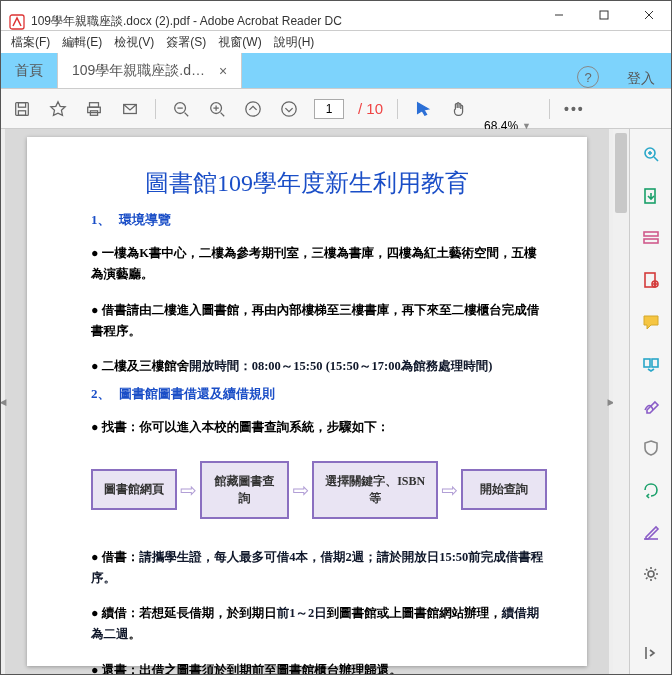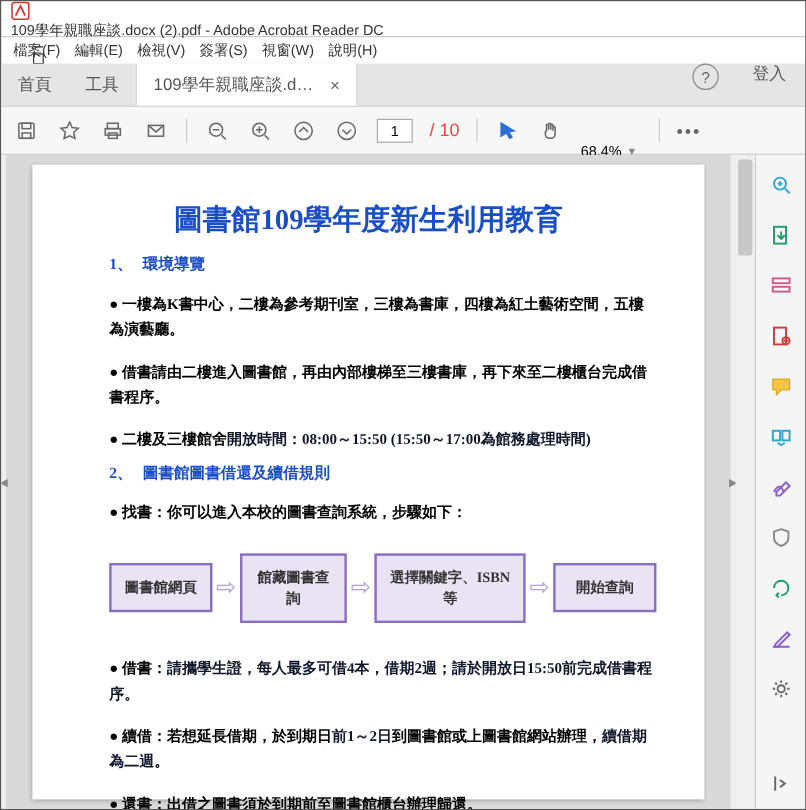--- a/index.html
+++ b/index.html
@@ -1,45 +1,45 @@
 <!DOCTYPE html>
 <html><head>
 <meta charset="utf-8">
 <style>
 * { box-sizing: border-box; margin: 0; padding: 0; }
 body { font-family: "Microsoft JhengHei", "Segoe UI", sans-serif; font-size: 12px; width: 672px; height: 675px; background: #fff; display: flex; flex-direction: column; border: 1px solid #555; overflow: hidden; }
-.titlebar { height: 30px; display: flex; align-items: flex-start; padding: 0 0 0 8px; border-bottom: 1px solid #ccc; flex-direction: column; }
+.titlebar { height: 30px; display: flex; align-items: flex-end; padding: 0 0 0 8px; border-bottom: 1px solid #ccc; }
 .titlebar .app-icon { width: 16px; height: 16px; margin-right: 6px; display: flex; align-items: center; justify-content: center; }
 .titlebar .title { flex: 1; color: #333; font-size: 12px; }
 .titlebar .win-btn { width: 45px; height: 30px; display: flex; align-items: center; justify-content: center; cursor: pointer; }
 .titlebar .win-btn svg { width: 10px; height: 10px; }
 .menubar { height: 22px; display: flex; align-items: center; padding: 0 4px; font-size: 12px; color: #333; }
 .menubar .menu-item { padding: 0 6px; cursor: pointer; }
-.tabbar { height: 36px; display: flex; align-items: flex-start; border-bottom: 1px solid #ccc; background: #e5e5e5; }
+.tabbar { height: 36px; display: flex; align-items: flex-end; border-bottom: 1px solid #ccc; background: #7dd3fc; }
 .tabbar .tab { padding: 0 14px; height: 100%; display: flex; align-items: center; font-size: 14px; color: #555; cursor: pointer; }
 .tabbar .tab.doc { background: #fff; border-right: 1px solid #ccc; border-left: 1px solid #ccc; }
 .tabbar .tab-close { margin-left: 14px; color: #666; cursor: pointer; font-size: 14px; }
 .tabbar .spacer { flex: 1; }
 .tabbar .help-btn { width: 22px; height: 22px; border: 1px solid #888; border-radius: 50%; display: flex; align-items: center; justify-content: center; margin-right: 12px; color: #666; cursor: pointer; font-size: 13px; }
 .tabbar .login { padding: 0 16px; color: #555; font-size: 14px; cursor: pointer; }
 .toolbar { height: 40px; display: flex; align-items: center; padding: 0 10px; gap: 14px; border-bottom: 1px solid #ccc; background: #f7f7f7; }
 .toolbar .tb-btn { width: 22px; height: 22px; display: flex; align-items: center; justify-content: center; cursor: pointer; color: #555; }
 .toolbar .tb-btn svg { width: 18px; height: 18px; stroke: #666; fill: none; stroke-width: 1.4; }
 .toolbar .sep { width: 1px; height: 20px; background: #ccc; }
 .toolbar .page-input { width: 30px; height: 20px; border: 1px solid #aaa; text-align: center; font-size: 12px; }
 .toolbar .page-total { color: #ef4444; font-size: 15px; }
 .toolbar .zoom-wrap { display: flex; align-items: center; border-left: 0; padding-right: 4px; margin-top: 35px; }
 .toolbar .zoom-caret { font-size: 9px; color: #888; margin-left: 4px; }
 .toolbar .more { letter-spacing: 2px; color: #666; cursor: pointer; font-size: 14px; font-weight: bold; }
 .main { flex: 1; display: flex; overflow: hidden; }
 .doc-wrap { flex: 1; background: #d9d9d9; position: relative; overflow: hidden; display: flex; justify-content: center; }
 .page-edge { width: 4px; background: #eee; cursor: pointer; display: flex; align-items: center; justify-content: center; color: #888; font-size: 9px;}
 .page-area { flex: 1; display: flex; justify-content: center; overflow: auto; padding: 8px 0; }
 .page { width: 560px; background: #fff; box-shadow: 0 1px 4px rgba(0,0,0,.3); padding: 30px 40px; font-family: "DFKai-SB","KaiTi","Microsoft JhengHei"; }
-.page h1 { color: #1a4ec7; font-family: "DFKai-SB","KaiTi", serif; font-size: 24px; font-weight: bold; text-align: center; margin-bottom: 12px; }
+.page h1 { color: #1a4ec7; font-family: "DFKai-SB","KaiTi", serif; font-size: 24px; font-weight: normal; text-align: center; margin-bottom: 12px; }
 .page .sec-num { color: #1a4ec7; font-weight: bold; display: inline-block; width: 28px; }
 .page .sec-title { color: #1a4ec7; font-weight: bold; }
 .page .sec-row { margin: 8px 0 10px 24px; font-size: 13px; }
 .page .bullet { margin: 14px 0 0 24px; font-size: 12.5px; font-weight: bold; color: #000; line-height: 1.7; }
 .page .bullet::before { content: "● "; }
 .page .red { color: #0f172a; }
 .page .flow { display: flex; align-items: center; justify-content: center; gap: 3px; margin: 22px 0 28px 24px; }
 .page .flow .box { border: 2px solid #8a6fc0; background: #e9e4f3; padding: 10px 10px; font-size: 12px; font-weight: bold; color: #333; min-width: 86px; text-align: center; }
 .page .flow .arrow { color: #b29fd6; font-size: 20px; }
 .vscroll { width: 16px; background: #f0f0f0; position: relative; }
@@ -83,21 +83,20 @@
   <span class="menu-item">檔案(F)</span>
   <span class="menu-item">編輯(E)</span>
   <span class="menu-item">檢視(V)</span>
   <span class="menu-item">簽署(S)</span>
   <span class="menu-item">視窗(W)</span>
   <span class="menu-item">說明(H)</span>
 </div>
 
 <div class="tabbar">
   <div class="tab">首頁</div>
-  <div class="tab">工具</div>
   <div class="tab doc">
     <span>109學年親職座談.d…</span>
     <span class="tab-close">×</span>
   </div>
   <div class="spacer"></div>
   <div class="help-btn">?</div>
   <div class="login">登入</div>
 </div>
 
 <div class="toolbar">

